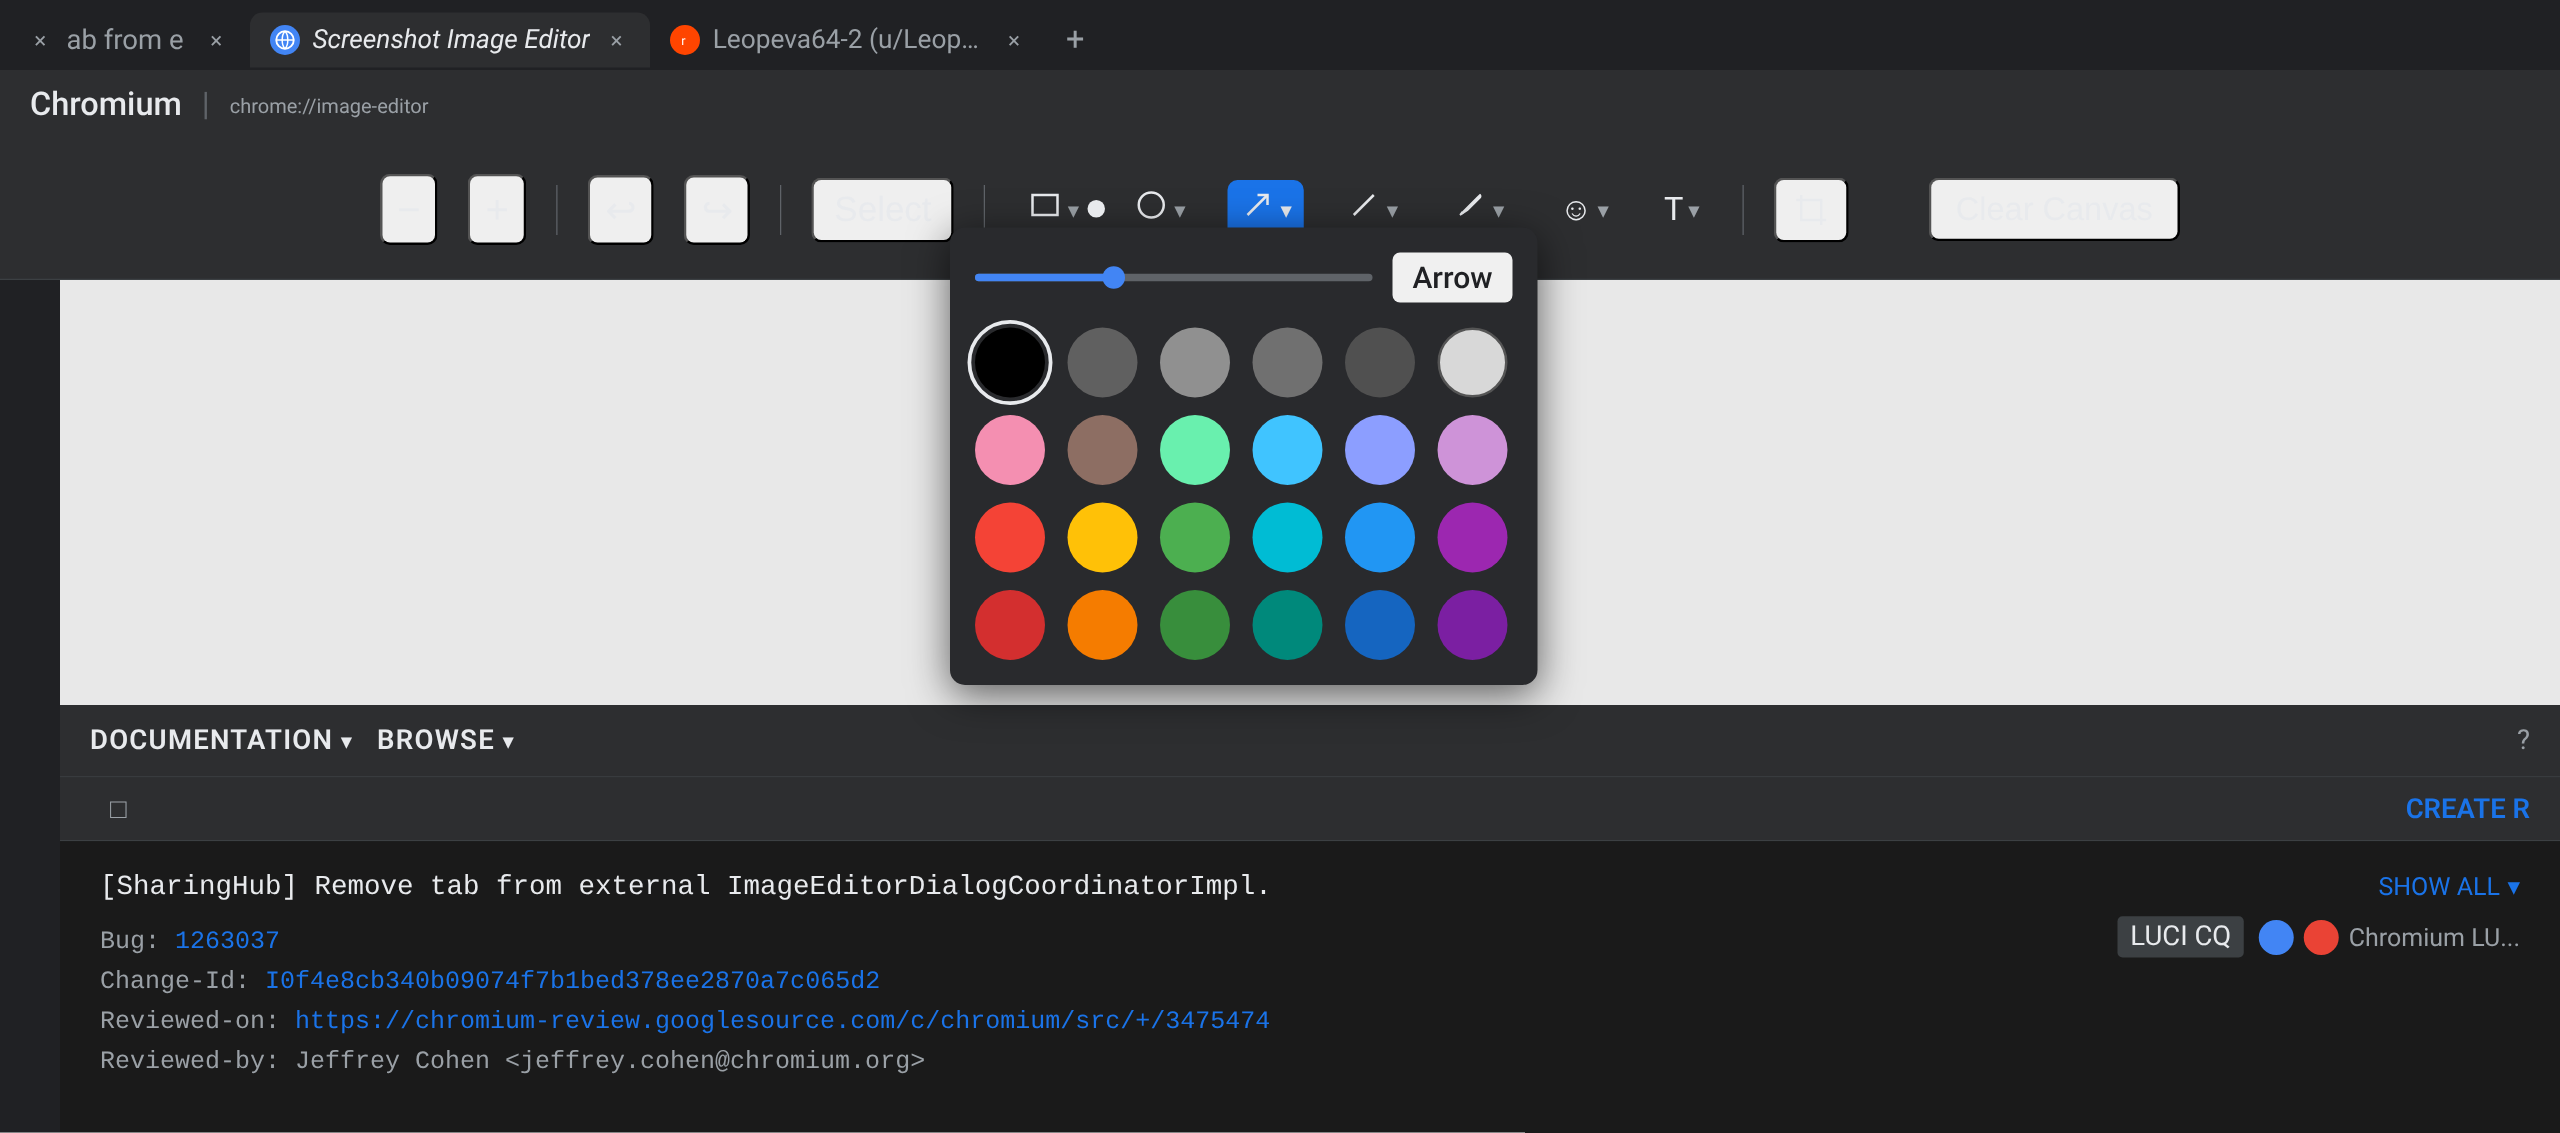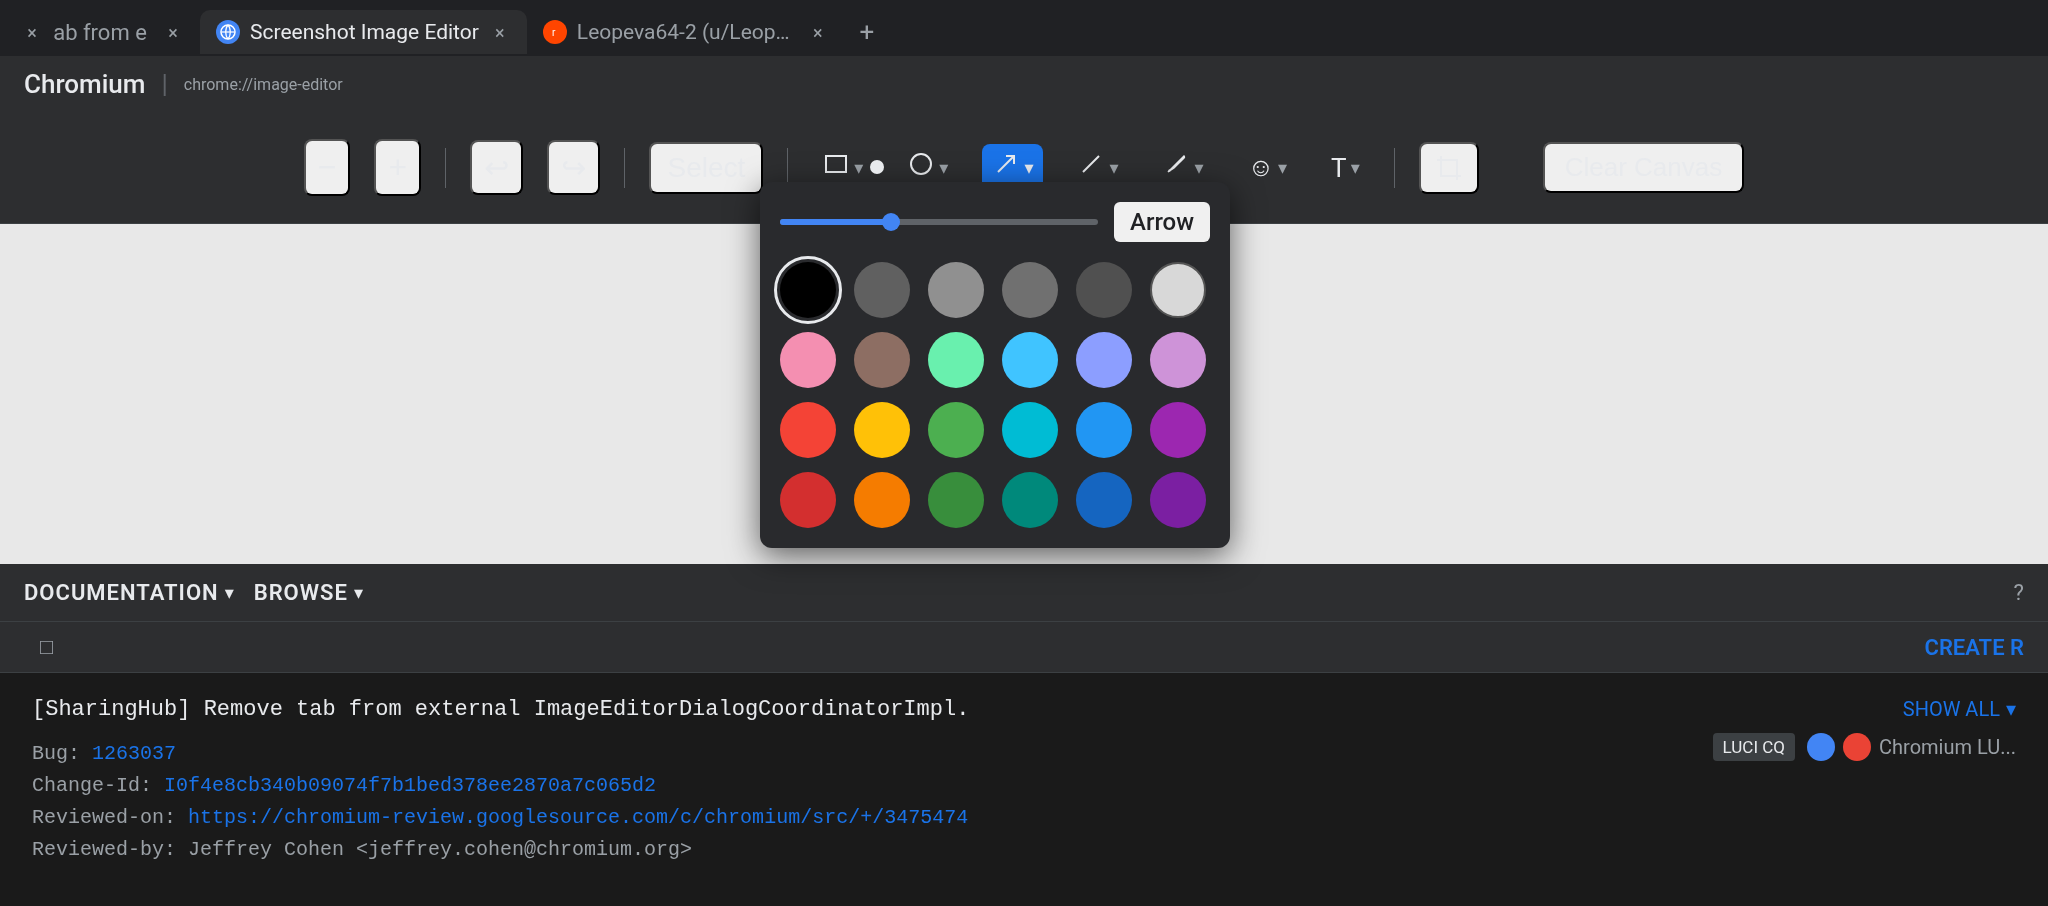--- a/index.html
+++ b/index.html
@@ -160,20 +160,21 @@
       font-size: 28px;
       cursor: pointer;
       padding: 8px 12px;
     }
 
     
     .main-content {
       display: flex;
       height: calc(906px - 56px - 56px - 112px);
       position: relative;
+      padding-left: 48px;
     }
 
     
     .canvas-area {
       flex: 1;
       background: #f0f0f0;
       position: relative;
       overflow: hidden;
     }
     .canvas-bg {
@@ -238,21 +239,21 @@
     }
     .show-all-btn {
       color: #1a73e8;
       font-size: 20px;
       cursor: pointer;
       display: flex; align-items: center; gap: 6px;
     }
     .luci-badge {
       background: #3c4043;
       color: #e8eaed;
-      font-size: 17px;
+      font-size: 22px;
       padding: 4px 10px;
       border-radius: 4px;
     }
 
     
     .arrow-panel {
       position: absolute;
       top: 182px;
       left: 760px;
       width: 470px;
@@ -340,21 +341,21 @@
 
   <div class="tab active">
     <span class="tab-icon">
       <svg width="16" height="16" viewBox="0 0 16 16" fill="none">
         <circle cx="8" cy="8" r="7" stroke="#fff" stroke-width="1.5"></circle>
         <path d="M8 1 C5 4 5 12 8 15" stroke="#fff" stroke-width="1.2"></path>
         <path d="M8 1 C11 4 11 12 8 15" stroke="#fff" stroke-width="1.2"></path>
         <path d="M1.5 8 H14.5" stroke="#fff" stroke-width="1.2"></path>
       </svg>
     </span>
-    <span style="font-size:21px;white-space:nowrap;overflow:hidden;text-overflow:ellipsis;max-width:260px;">Screenshot Image Editor</span>
+    <span style="font-size:21px;white-space:nowrap;overflow:hidden;text-overflow:ellipsis;max-width:260px;font-style:italic;">Screenshot Image Editor</span>
     <span class="tab-close">×</span>
   </div>
 
   <div class="tab tab-inactive" style="background:transparent;">
     <span class="tab-icon" style="background:#ff4500;">
       <svg width="16" height="16" viewBox="0 0 16 16">
         <circle cx="8" cy="8" r="7" fill="#ff4500"></circle>
         <text x="5" y="12" font-size="10" fill="white">r</text>
       </svg>
     </span>

